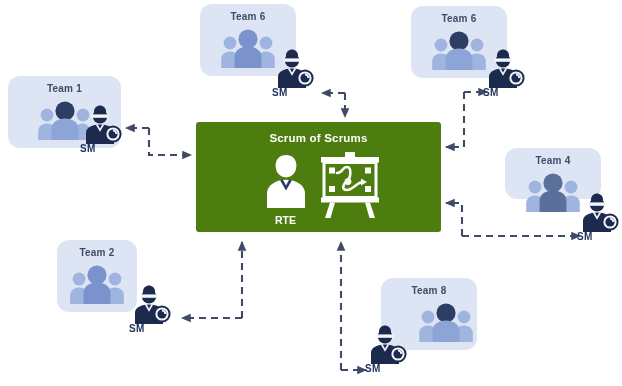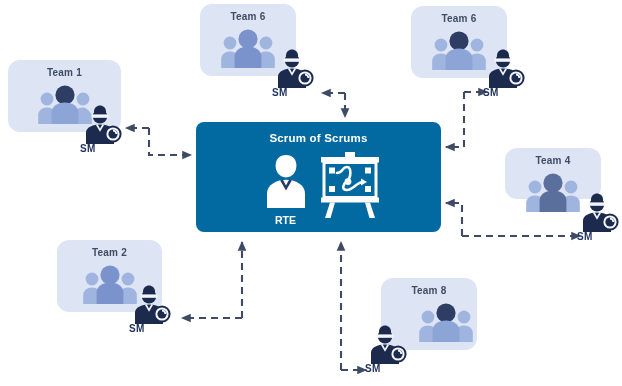--- a/index.html
+++ b/index.html
@@ -12,22 +12,22 @@
   }
   #stage{position:absolute;inset:0;width:622px;height:386px;}
 
   
   #wires{position:absolute;left:0;top:0;width:622px;height:386px;z-index:1;}
 
   
   .hub{
     position:absolute;
     left:196px;top:122px;width:245px;height:110px;
-    background:#0369a1;
-    border-radius:8px;
+    background:#4d7c0f;
+    border-radius:3px;
     z-index:3;
   }
   .hub-title{
     position:absolute;left:0;top:10px;width:100%;
     text-align:center;
     color:#ffffff;
     font-size:11.5px;
     font-weight:bold;
     letter-spacing:.2px;
   }
@@ -156,21 +156,21 @@
           <path d="M20 21 C26 21 25 15 30 15 C35 15 34 26 30 29
                    C26 32 24 38 30 38 C36 38 40 30 46 30" fill="none" stroke="#ffffff" stroke-width="2.6" stroke-linecap="round"></path>
           <circle cx="31" cy="29.6" r="3.4" fill="#ffffff"></circle>
           <path d="M44 26.6 L50 30 L44 33.4 Z" fill="#ffffff"></path>
         </svg>
       </div>
 
     </div>
   </div>
 
-  <div class="team" style="left:8px;top:60px;width:113px;height:72px;">
+  <div class="team" style="left:8px;top:76px;width:113px;height:72px;">
     <div class="team-label">Team 1</div>
     <div class="team-people">
       <svg width="62" height="42" viewBox="0 0 62 42">
         <circle cx="13" cy="17" r="6.4" fill="#9fb4de"></circle>
         <path d="M4.2 42 L4.2 33 C4.2 28.6 8.2 25.6 13 25.6 C17.8 25.6 21.8 28.6 21.8 33 L21.8 42 Z" fill="#9fb4de"></path>
         <circle cx="49" cy="17" r="6.4" fill="#9fb4de"></circle>
         <path d="M40.2 42 L40.2 33 C40.2 28.6 44.2 25.6 49 25.6 C53.8 25.6 57.8 33 57.8 33 L57.8 42 Z" fill="#9fb4de"></path>
         <circle cx="31" cy="13" r="9.6" fill="#2e3d63"></circle>
         <path d="M17.6 42 L17.6 30.4 C17.6 24.6 23.6 20.6 31 20.6 C38.4 20.6 44.4 24.6 44.4 30.4 L44.4 42 Z" fill="#8da5d6"></path>
       </svg>
@@ -306,21 +306,21 @@
         <path d="M16 21 L20 27.8 L24 21 L22.4 20.2 L20 24.4 L17.6 20.2 Z" fill="#f2f5fb"></path>
         <circle cx="33" cy="30" r="8.6" fill="#1c2a4d"></circle>
         <circle cx="33" cy="30" r="6.6" fill="#f2f5fb"></circle>
         <circle cx="33" cy="30" r="4.6" fill="#1c2a4d"></circle>
         <path d="M33 25.6 A4.4 4.4 0 0 1 37.4 30 L35.4 30 A2.4 2.4 0 0 0 33 27.6 Z" fill="#f2f5fb"></path>
       </svg>
     </div>
     <div class="sm-label">SM</div>
   </div>
 
-  <div class="team" style="left:57px;top:240px;width:105px;height:72px;">
+  <div class="team" style="left:57px;top:240px;width:80px;height:72px;">
     <div class="team-label">Team 2</div>
     <div class="team-people">
       <svg width="62" height="42" viewBox="0 0 62 42">
         <circle cx="13" cy="17" r="6.4" fill="#9fb4de"></circle>
         <path d="M4.2 42 L4.2 33 C4.2 28.6 8.2 25.6 13 25.6 C17.8 25.6 21.8 28.6 21.8 33 L21.8 42 Z" fill="#9fb4de"></path>
         <circle cx="49" cy="17" r="6.4" fill="#9fb4de"></circle>
         <path d="M40.2 42 L40.2 33 C40.2 28.6 44.2 25.6 49 25.6 C53.8 25.6 57.8 28.6 57.8 33 L57.8 42 Z" fill="#9fb4de"></path>
         <circle cx="31" cy="13" r="9.6" fill="#7b93cd"></circle>
         <path d="M17.6 42 L17.6 30.4 C17.6 24.6 23.6 20.6 31 20.6 C38.4 20.6 44.4 24.6 44.4 30.4 L44.4 42 Z" fill="#7b93cd"></path>
       </svg>

